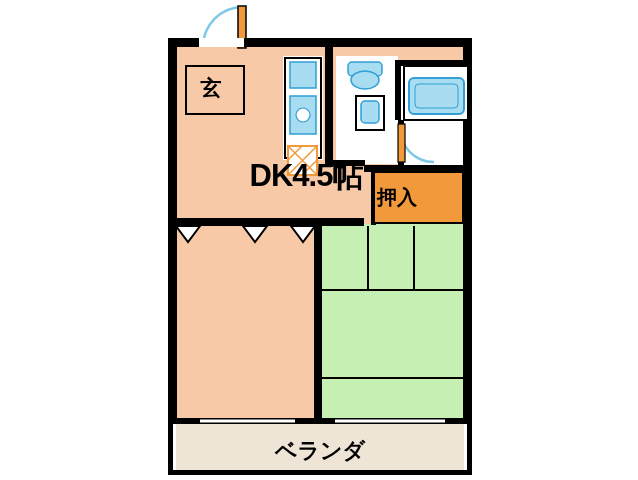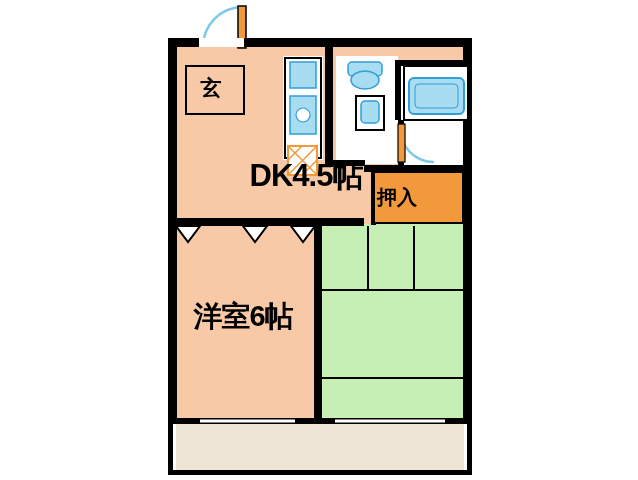--- a/index.html
+++ b/index.html
@@ -162,18 +162,18 @@
 
     <g stroke="#ffffff" stroke-width="3">
       <line x1="200" y1="421" x2="295" y2="421"></line>
       <line x1="335" y1="421" x2="445" y2="421"></line>
     </g>
 
   </svg>
 
   <div class="layer">
     <div class="room-label lbl-dk" style="left:262px; top:176px;margin-left:44px;">DK4.5帖</div>
-    <div class="room-label lbl-west" style="left:243px; top:317px;">洋室6帖</div>
     <div class="room-label lbl-gen" style="left:211px; top:88px;">玄</div>
     <div class="room-label lbl-osi" style="left:397px; top:197px;">押入</div>
+    <div class="room-label lbl-ver" style="left:320px; top:451px;">ベランダ</div>
   </div>
 
 </div>
 
 </body></html>

